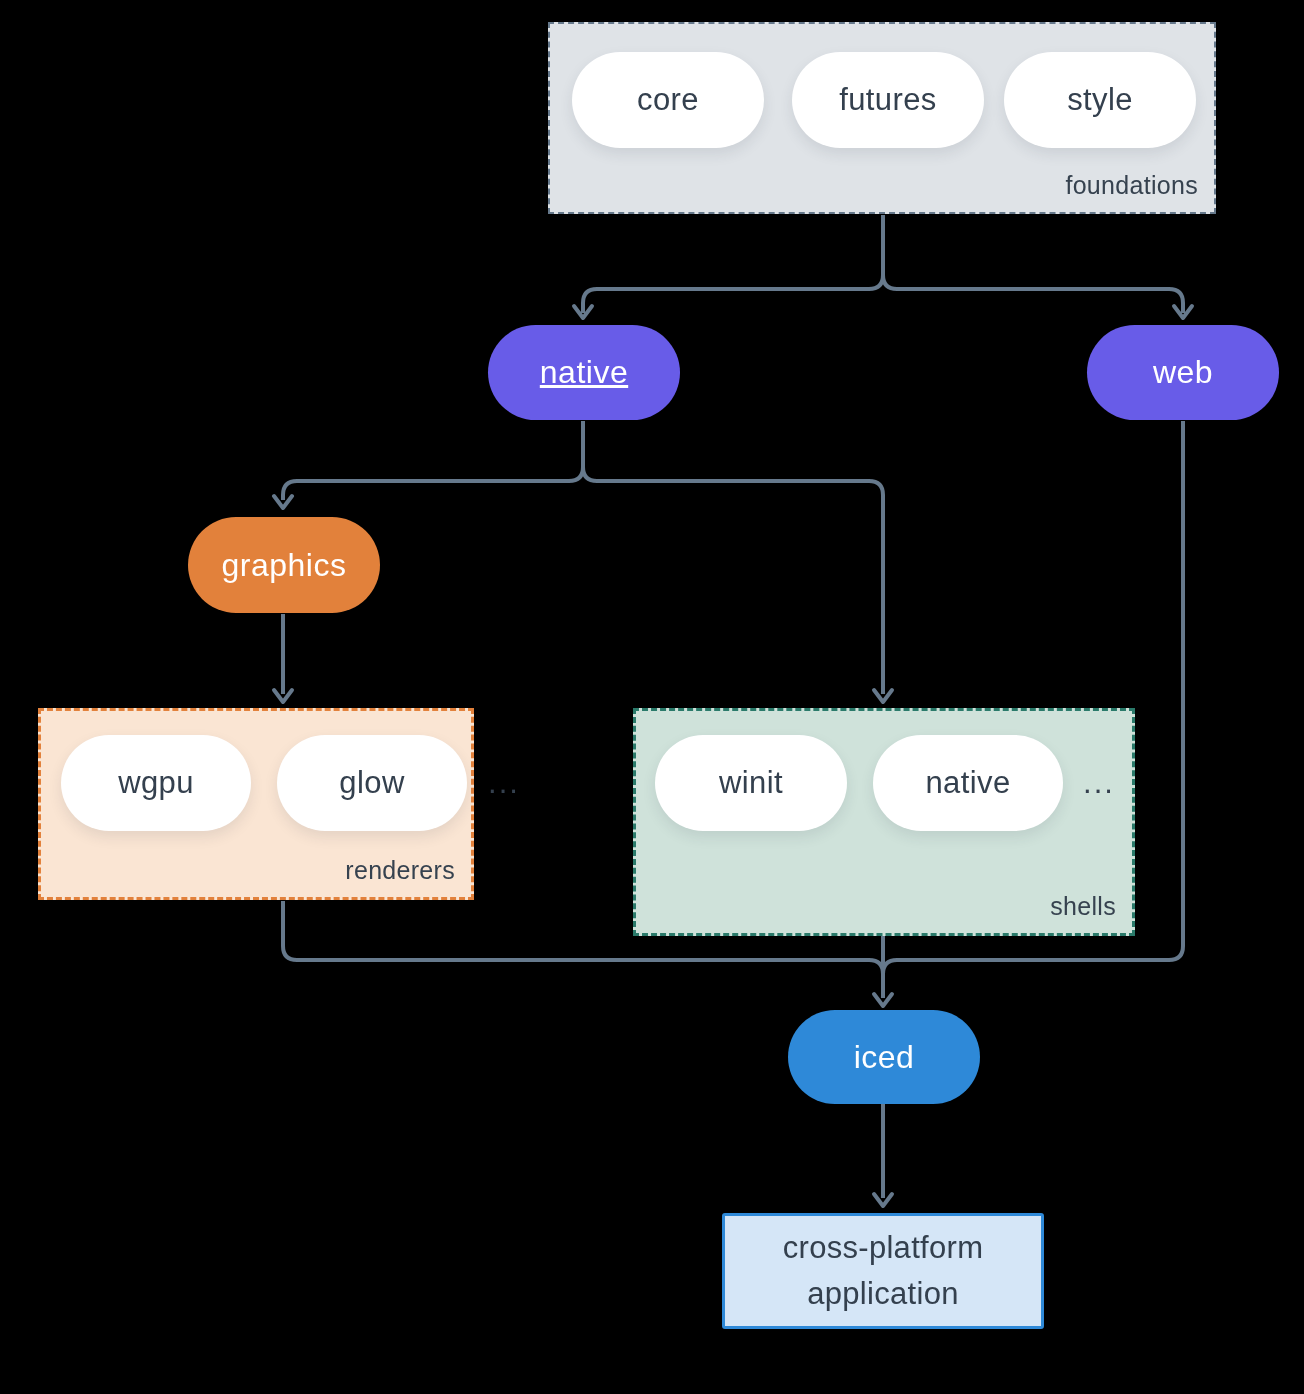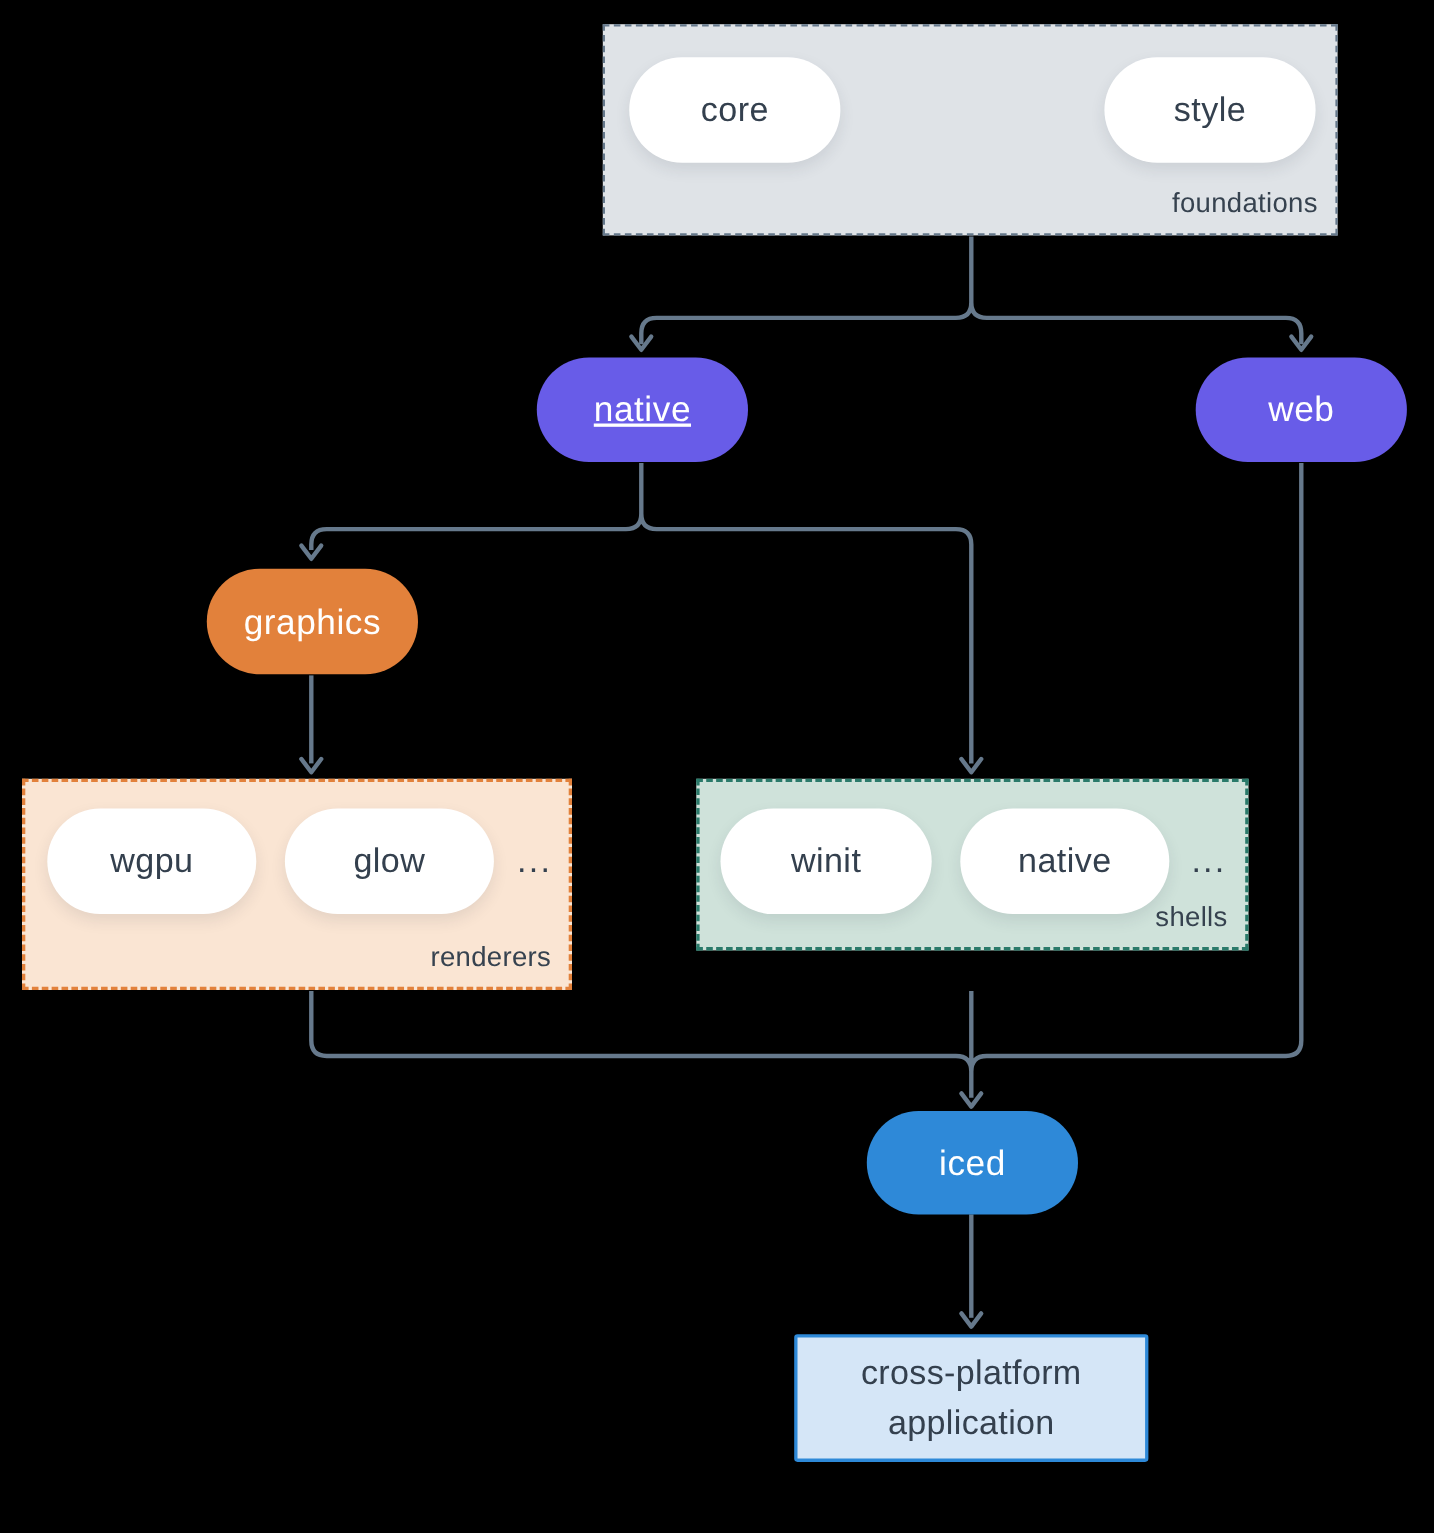--- a/index.html
+++ b/index.html
@@ -20,26 +20,26 @@
   .group-box {
     position: absolute;
     box-sizing: border-box;
   }
   .group-foundations {
     left: 548px; top: 22px; width: 668px; height: 192px;
     background: #dfe3e7;
     border: 2px dashed #66798c;
   }
   .group-renderers {
-    left: 20px; top: 708px; width: 500px; height: 192px;
+    left: 38px; top: 708px; width: 436px; height: 192px;
     background: #fae5d3;
     border: 3px dashed #e2813b;
   }
   .group-shells {
-    left: 633px; top: 708px; width: 502px; height: 156px;
+    left: 633px; top: 708px; width: 502px; height: 228px;
     background: #cfe2da;
     border: 3px dashed #2a7a6a;
   }
   .group-label {
     position: absolute;
     right: 16px; bottom: 12px;
     font-size: 25px;
     color: #36424f;
     letter-spacing: 0.3px;
   }
@@ -152,20 +152,21 @@
              M897 960 Q883 960 883 974
              M883 901 L883 998"></path>
     <path class="arrowhead" d="M874 994 L883 1006 L892 994"></path>
 
     <path d="M883 1104 L883 1198"></path>
     <path class="arrowhead" d="M874 1194 L883 1206 L892 1194"></path>
   </svg>
 
   <div class="group-box group-foundations">
     <div class="pill" style="left:22px; top:28px; width:192px;">core</div>
+    <div class="pill" style="left:242px; top:28px; width:192px;">futures</div>
     <div class="pill" style="left:454px; top:28px; width:192px;text-align:right;">style</div>
     <div class="group-label">foundations</div>
   </div>
 
   <div class="node-pill node-native">native</div>
   <div class="node-pill node-web">web</div>
 
   <div class="node-pill node-graphics">graphics</div>
 
   <div class="group-box group-renderers">

